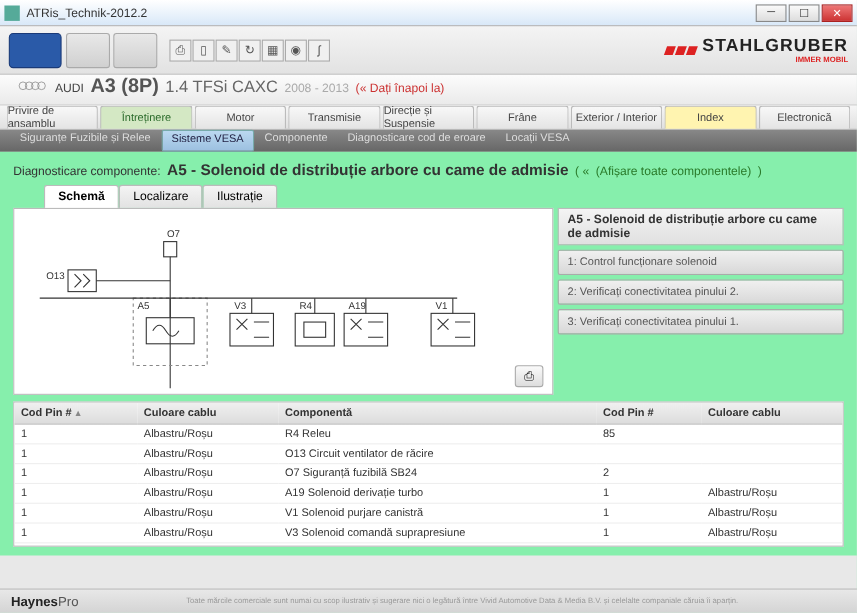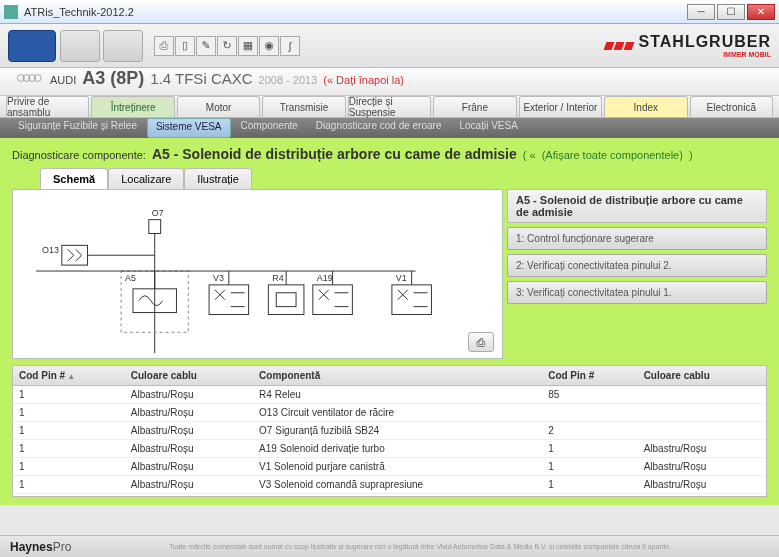--- a/index.html
+++ b/index.html
@@ -32,21 +32,21 @@
 
 .maintabs { height: 22px; background: linear-gradient(#f6f6f6,#e0e0e0); display: flex; border-bottom: 1px solid #bbb; padding: 0 6px; gap: 2px; }
 .maintab { flex: 1; display: flex; align-items: center; justify-content: center; font-size: 10px; color: #444; background: linear-gradient(#f8f8f8,#e4e4e4); border: 1px solid #bbb; border-bottom: none; border-radius: 3px 3px 0 0; }
 .maintab.active { background: #d4e8c4; color: #2a6a2a; }
 .maintab.index { background: #fff4b0; }
 
 .subtabs { height: 20px; background: linear-gradient(#888,#666); display: flex; padding: 0 10px; gap: 2px; }
 .subtab { padding: 2px 8px; font-size: 10px; color: #ddd; border-radius: 2px; }
 .subtab.active { background: linear-gradient(#bbd8f0,#9cc0e0); color: #224; border: 1px solid #7aa; }
 
-.content { padding: 8px 12px; background: #bef264; }
+.content { padding: 8px 12px; background: #86efac; }
 .heading { font-size: 11px; color: #333; display: flex; align-items: baseline; gap: 6px; flex-wrap: wrap; margin-bottom: 6px; }
 .heading .main { font-size: 14px; font-weight: bold; }
 .heading .link { color: #2a7a2a; }
 
 .viewtabs { display: flex; gap: 0; margin-bottom: -1px; margin-left: 28px; }
 .viewtab { padding: 4px 12px; font-size: 11px; border: 1px solid #bbb; background: linear-gradient(#f4f4f4,#e2e2e2); border-radius: 3px 3px 0 0; }
 .viewtab.active { background: #fff; border-bottom-color: #fff; font-weight: bold; }
 
 .panelrow { display: flex; gap: 4px; }
 .diagram { flex: 1; height: 170px; background: #fff; border: 1px solid #bbb; position: relative; }
@@ -193,21 +193,21 @@
           <text x="0" y="92">V1</text>
           <rect x="-4" y="96" width="40" height="30" fill="none" stroke="#333"></rect>
           <path d="M2 111 l10 -10 M2 101 l10 10 M18 104 h14 M18 118 h14" stroke="#333" fill="none"></path>
           <line x1="16" y1="82" x2="16" y2="96" stroke="#333"></line>
         </g>
       </svg>
       <div class="printbtn">⎙</div>
     </div>
     <div class="sidepanel">
       <div class="sidehead">A5 - Solenoid de distribuție arbore cu came de admisie</div>
-      <div class="stepbtn">1: Control funcționare sugerare</div>
+      <div class="stepbtn">1: Control funcționare solenoid</div>
       <div class="stepbtn">2: Verificați conectivitatea pinului 2.</div>
       <div class="stepbtn">3: Verificați conectivitatea pinului 1.</div>
     </div>
   </div>
 
   <div class="tablewrap">
     <table>
       <thead>
           <tr>
         <th><span>Cod Pin #</span><span class="sort">▲</span></th>

